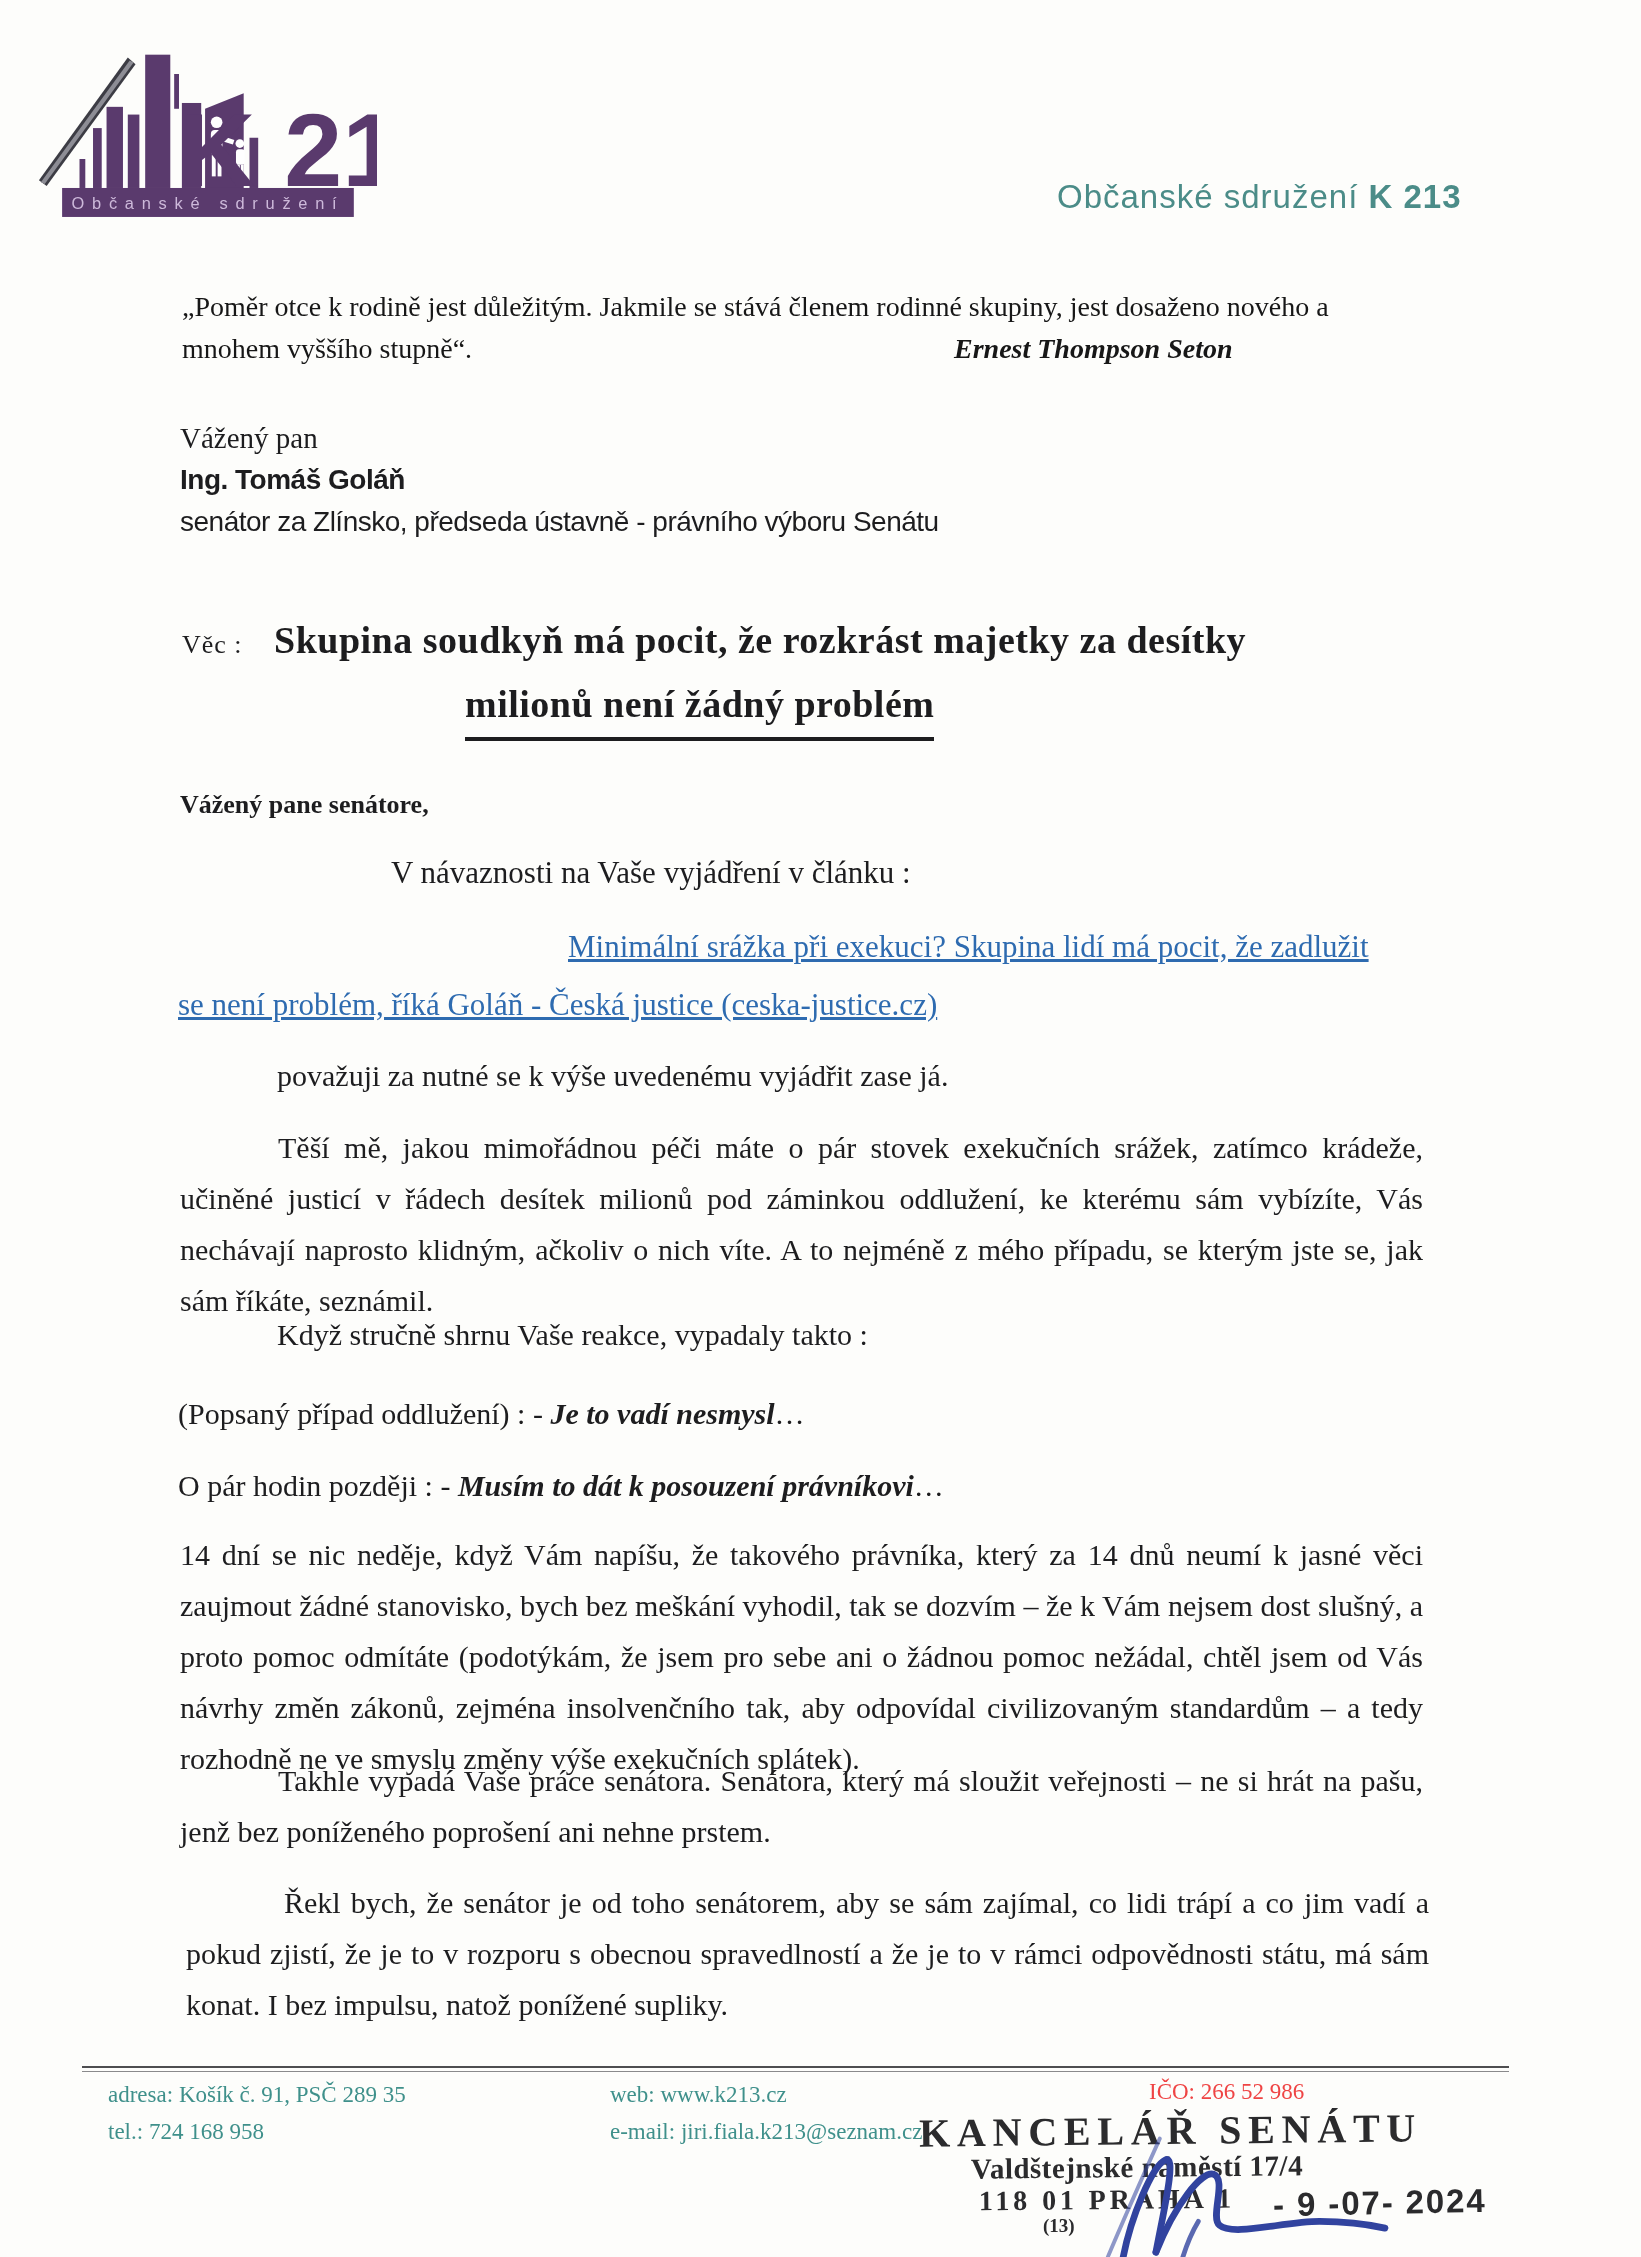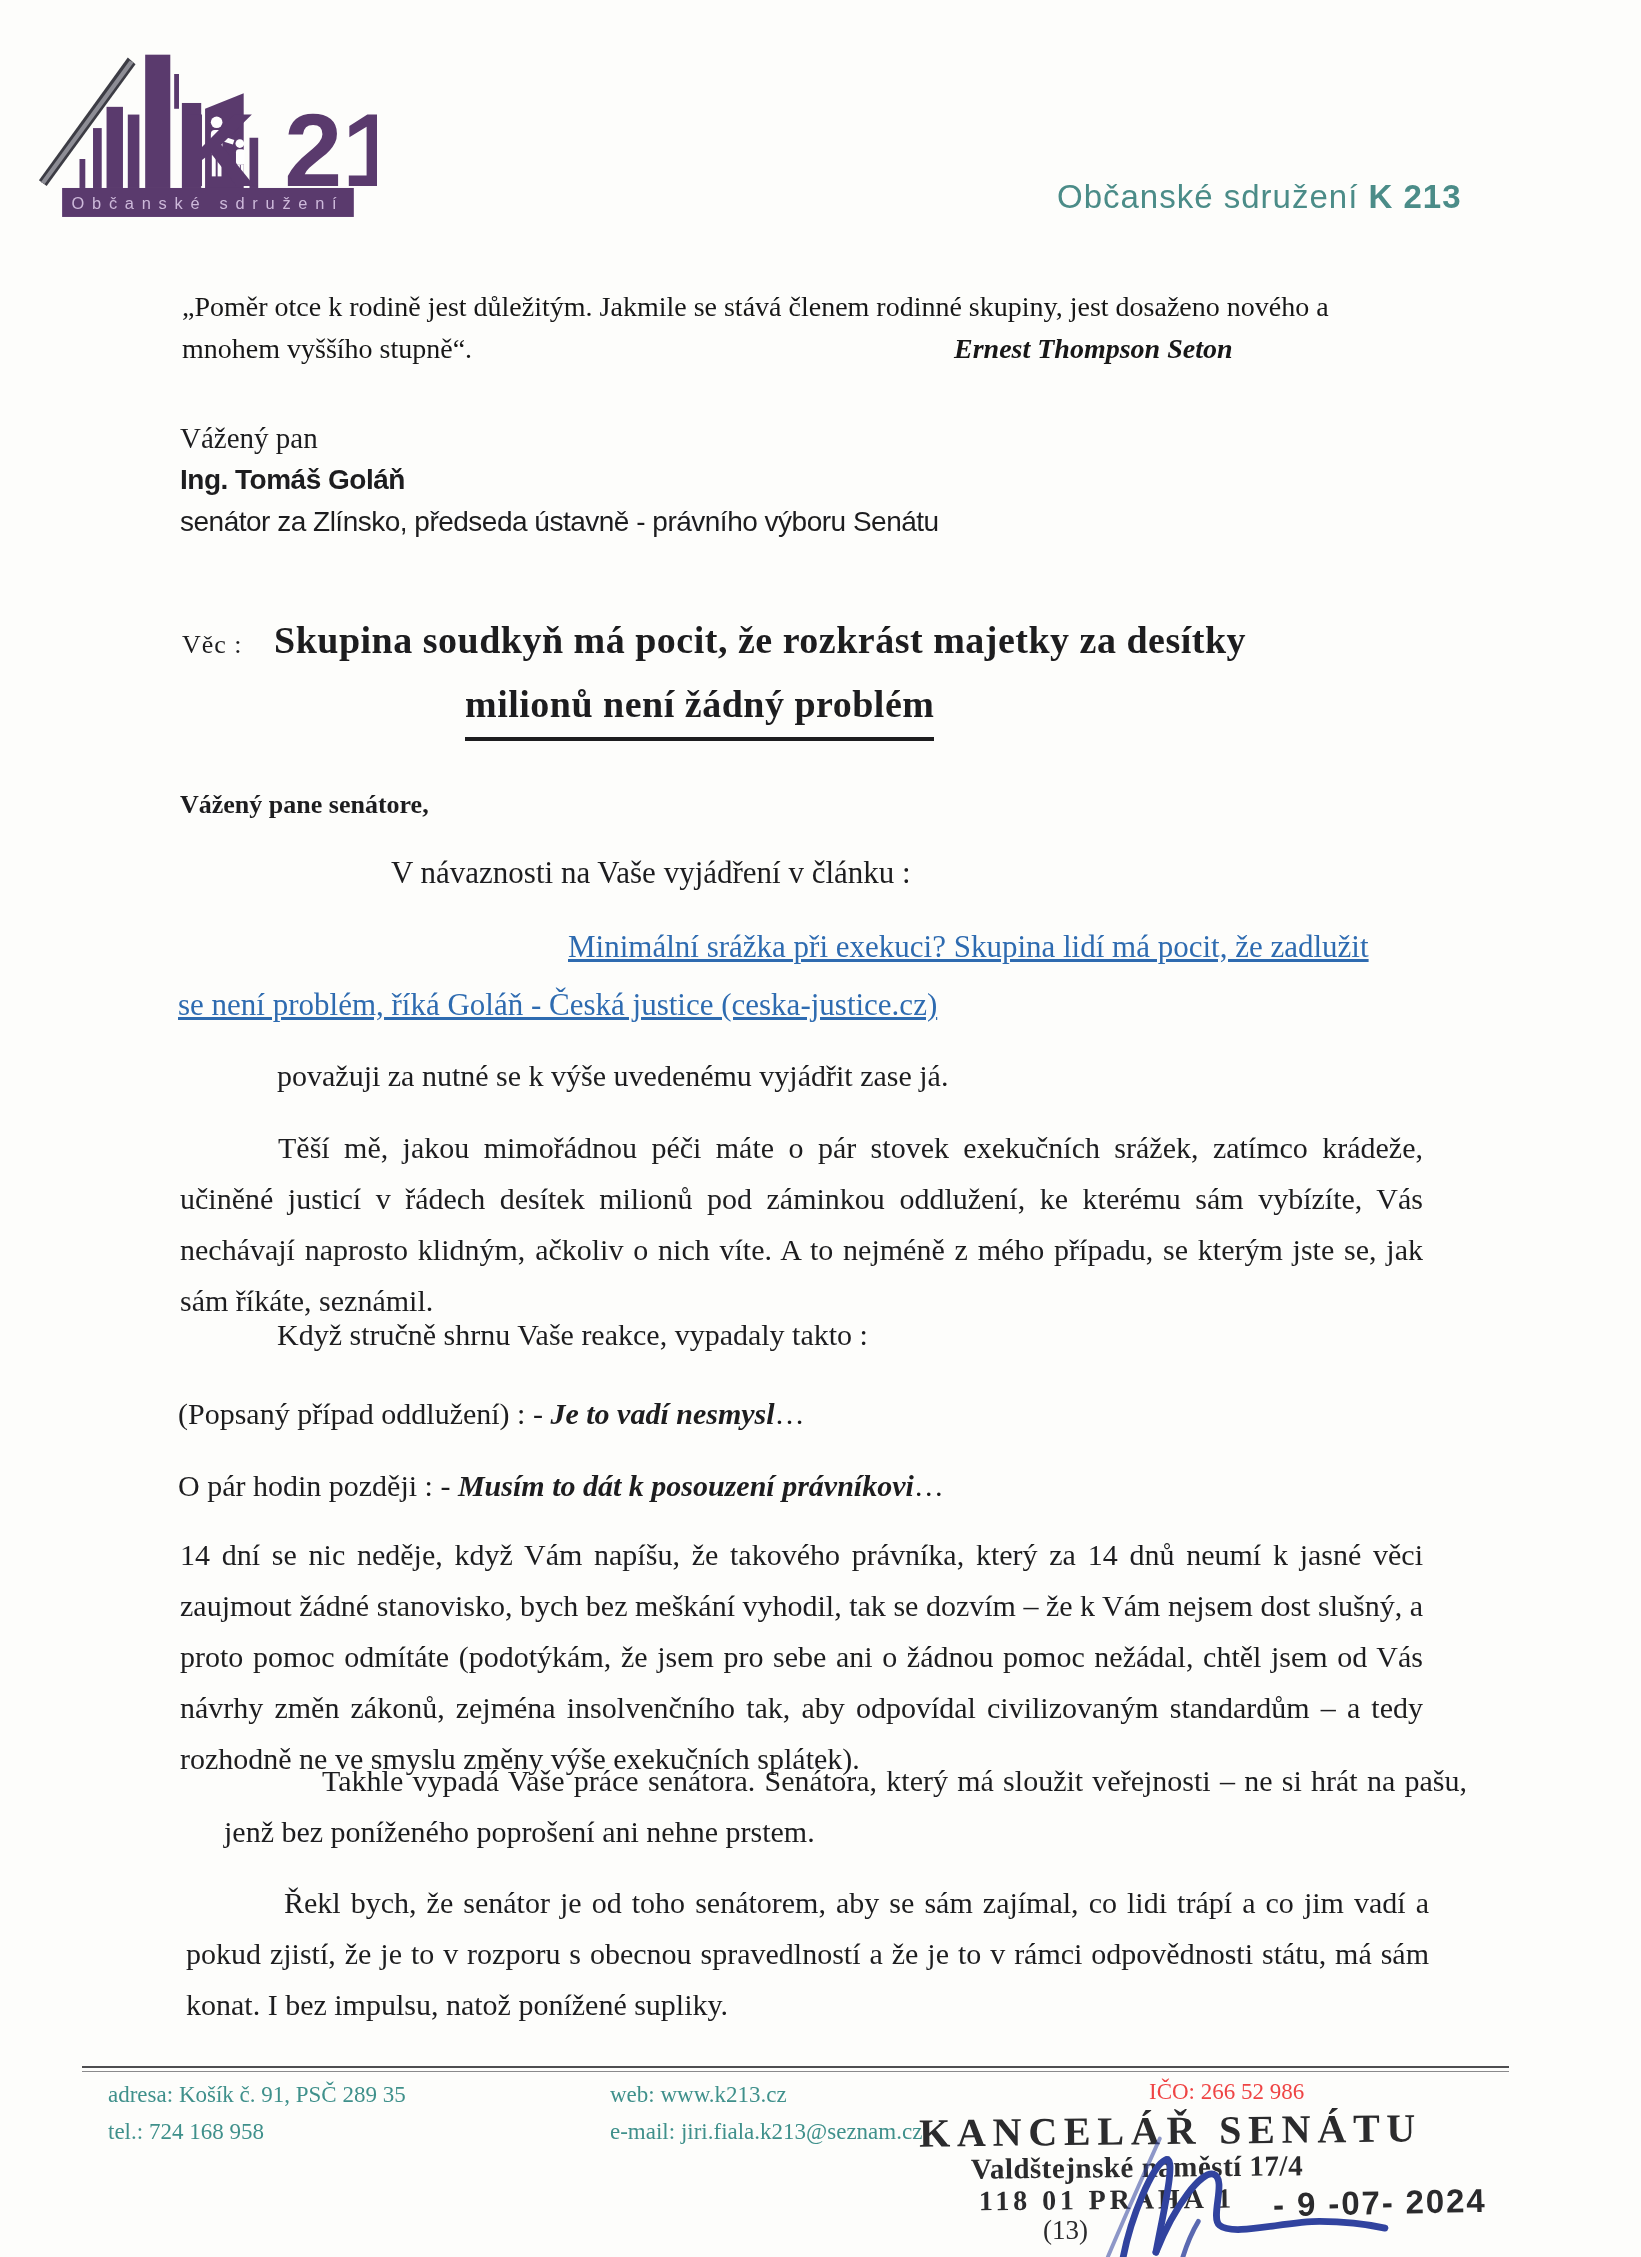--- a/index.html
+++ b/index.html
@@ -54,42 +54,42 @@
   .link-l1{left:568px;top:929px;}
   .link-l2{left:178px;top:987px;}
   .para{font-size:30px;line-height:51px;width:1243px;text-align:justify;}
   .p-consider{left:277px;top:1050px;width:auto;font-size:30px;}
   .p-tesi{left:180px;top:1122px;text-indent:98px;}
   .p-shrnu{left:277px;top:1309px;width:auto;font-size:30px;}
   .p-react1{left:178px;top:1388px;width:auto;font-size:30px;}
   .p-react2{left:178px;top:1460px;width:auto;font-size:30px;}
   .bi{font-weight:bold;font-style:italic;}
   .p-14dni{left:180px;top:1529px;}
-  .p-takhle{left:180px;top:1755px;text-indent:98px;margin-left:44px;}
+  .p-takhle{left:180px;top:1755px;text-indent:98px;}
   .p-rekl{left:180px;top:1877px;text-indent:98px;margin-left:6px;}
 
   
   .footer-rule{
     left:82px;top:2066px;width:1427px;height:2.9px;
     border-top:2.9px solid #4e4e50;border-bottom:1px solid #8a8a8c;
   }
   .foot{
     font-size:23px;line-height:37px;color:#3f908b;
     font-family:"Liberation Serif", serif;
   }
   .foot-left{left:108px;top:2076px;}
   .foot-mid{left:610px;top:2076px;}
   .foot-ico{left:1149px;top:2079px;font-size:23px;color:#ef4444;}
 
   
   .stamp{color:#2b2b2d;font-family:"Liberation Serif", serif;}
   .stamp-office{left:919px;top:2107px;font-size:40px;font-weight:bold;letter-spacing:6.8px;transform:rotate(-0.6deg);}
   .stamp-street{left:971px;top:2151px;font-size:29px;font-weight:bold;letter-spacing:0.5px;transform:rotate(-0.6deg);}
   .stamp-city{left:979px;top:2184px;font-size:28px;font-weight:bold;letter-spacing:3.9px;transform:rotate(-0.6deg);}
-  .stamp-num{left:1043px;top:2215px;font-size:27px;font-weight:normal;}
+  .stamp-num{left:1043px;top:2215px;font-size:19px;font-weight:bold;}
   .stamp-date{
     left:1273px;top:2184px;font-size:33px;font-weight:bold;
     font-family:"Liberation Sans", sans-serif;letter-spacing:1.9px;transform:rotate(-1.2deg);
   }
   .signature{left:1067px;top:2129px;width:328px;height:128px;}
 </style>
 </head>
 <body>
 
 <div class="page">

